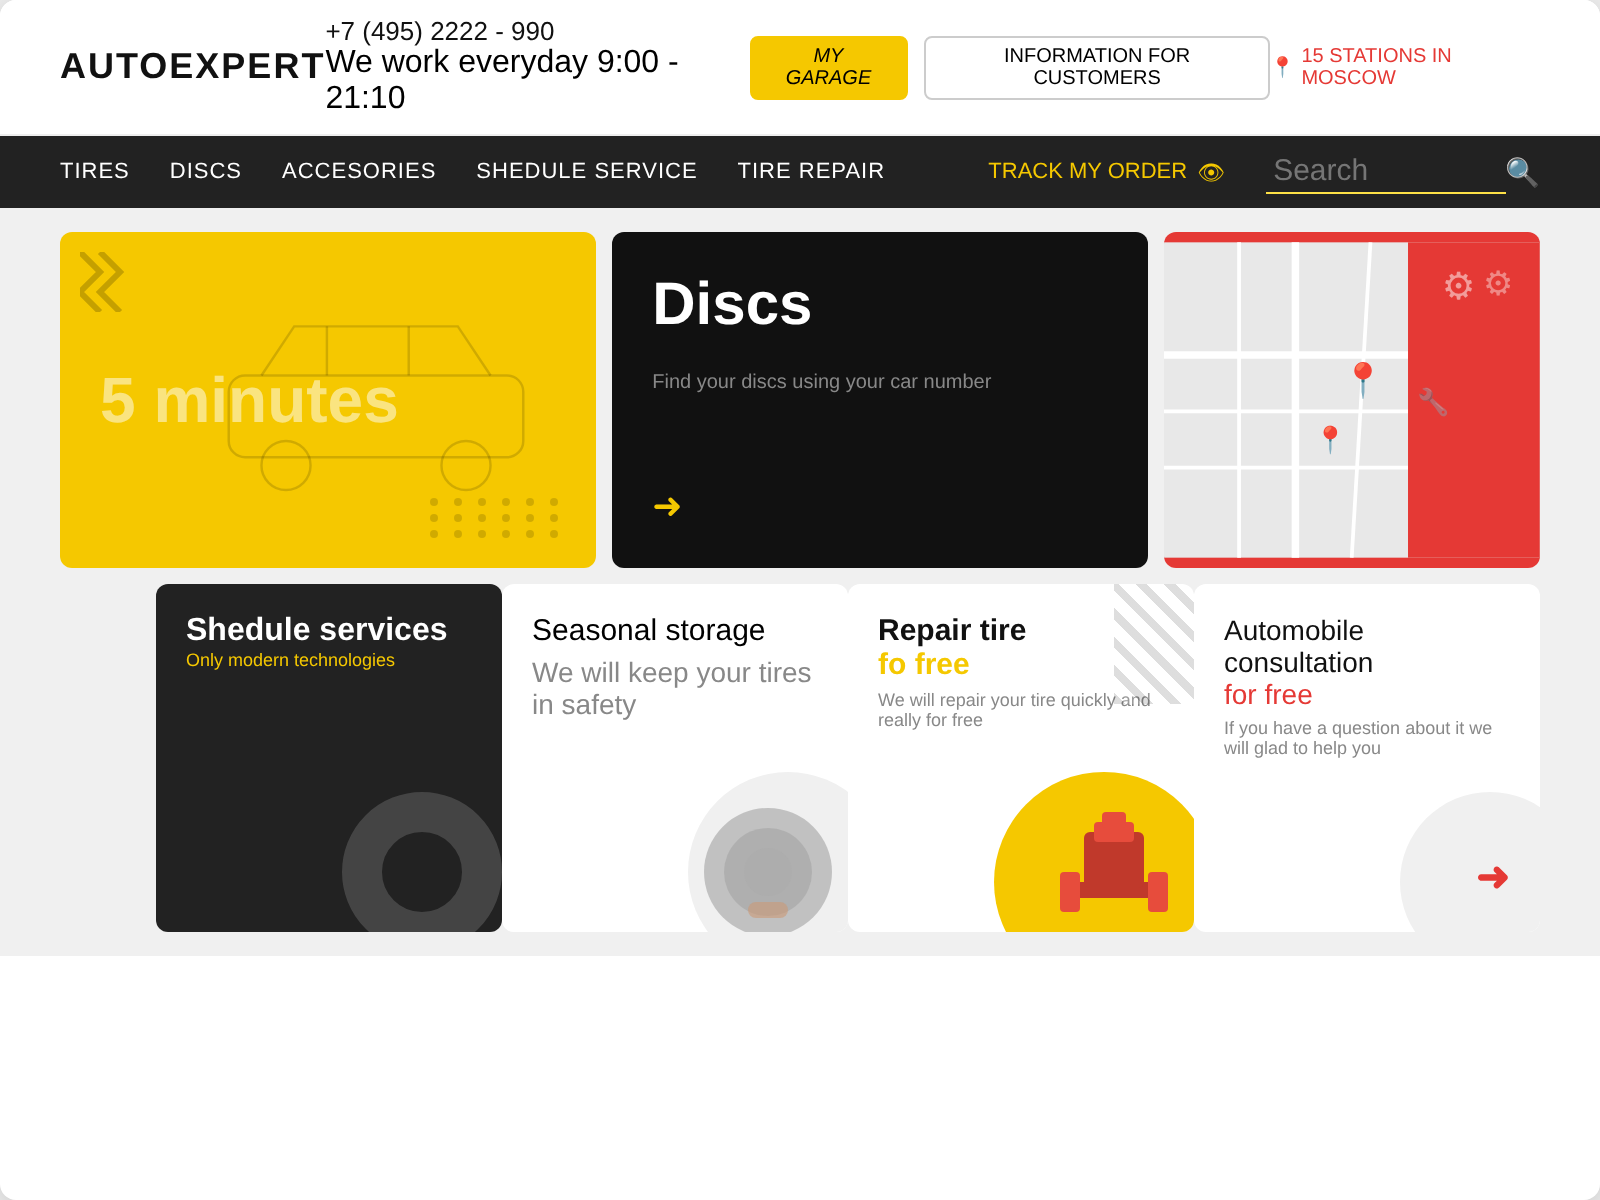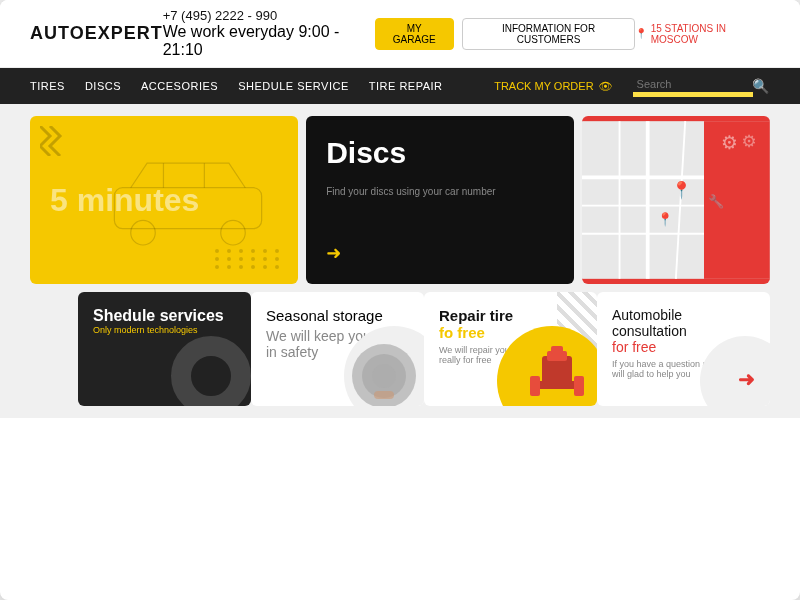--- a/index.html
+++ b/index.html
@@ -5,30 +5,30 @@
     * { box-sizing: border-box; margin: 0; padding: 0; }
     body { font-family: Arial, sans-serif; background: #f0f0f0; display: flex; justify-content: center; align-items: center; min-height: 100vh; }
     .browser-window { width: 800px; height: 600px; background: #fff; border-radius: 8px; overflow: hidden; box-shadow: 0 4px 20px rgba(0,0,0,0.2); }
 
     
     .header { background: #fff; padding: 8px 30px; display: flex; align-items: center; justify-content: space-between; border-bottom: 1px solid #eee; }
     .logo { font-size: 18px; font-weight: 900; letter-spacing: 1px; color: #111; }
     .header-phone { font-size: 13px; color: #111; }
     .header-btns { display: flex; gap: 8px; align-items: center; }
     .header-btn { border: 1px solid #ccc; border-radius: 4px; padding: 4px 10px; font-size: 10px; cursor: pointer; background: #fff; display: flex; align-items: center; gap: 4px; }
-    .header-btn.yellow { background: #f5c800; border-color: #f5c800; }
+    .header-btn.yellow { background: #f5c800; border-color: #f5c800; font-style: italic; }
     .location-text { font-size: 10px; color: #e53935; display: flex; align-items: center; gap: 3px; }
 
     
     .nav { background: #222; padding: 0 30px; display: flex; align-items: center; height: 36px; }
     .nav-items { display: flex; gap: 20px; }
     .nav-item { color: #fff; font-size: 11px; cursor: pointer; text-transform: uppercase; letter-spacing: 0.5px; }
     .nav-track { color: #f5c800; font-size: 11px; margin-left: auto; display: flex; align-items: center; gap: 5px; cursor: pointer; }
     .nav-search { margin-left: 20px; display: flex; align-items: center; }
-    .nav-search input { background: transparent; border: none; border-bottom: 5px solid #fde047; color: #fff; font-size: 11px; outline: none; width: 120px; padding: 2px 4px; }
+    .nav-search input { background: transparent; border: none; border-bottom: 1px solid #fde047; color: #fff; font-size: 15px; outline: none; width: 120px; padding: 2px 4px; }
     .search-icon-nav { color: #fff; font-size: 14px; cursor: pointer; }
 
     
     .main { padding: 12px 30px; background: #f0f0f0; }
 
     
     .banners-row { display: grid; grid-template-columns: 1fr 1fr 0.7fr; gap: 8px; height: 168px; }
 
     
     .banner-car { background: #f5c800; border-radius: 6px; position: relative; overflow: hidden; display: flex; flex-direction: column; justify-content: center; padding: 15px 20px; }
@@ -43,21 +43,21 @@
     .discs-title { font-size: 30px; font-weight: 900; color: #fff; }
     .discs-sub { font-size: 10px; color: #888; margin-top: 16px; }
     .discs-btn-row { display: flex; align-items: center; gap: 10px; }
     .arrow-yellow { color: #f5c800; font-size: 18px; }
     .find-btn { background: transparent; border: 1px solid #555; color: #fff; padding: 6px 16px; font-size: 10px; border-radius: 2px; cursor: pointer; }
 
     
     .banner-map { background: #e53935; border-radius: 6px; overflow: hidden; position: relative; }
 
     
-    .cards-row { display: grid; grid-template-columns: 1fr 1fr 1fr 1fr; gap: 0; height: 114px; margin-top: 8px; padding-left: 48px; }
+    .cards-row { display: grid; grid-template-columns: 1fr 1fr 1fr 1fr; gap: 0; height: 174px; margin-top: 8px; padding-left: 48px; }
 
     
     .card-schedule { background: #222; border-radius: 6px; padding: 15px; display: flex; flex-direction: column; justify-content: space-between; overflow: hidden; position: relative; }
     .card-schedule-title { font-size: 16px; font-weight: 900; color: #fff; }
     .card-schedule-sub { font-size: 9px; color: #f5c800; }
     .tire-bottom { position: absolute; bottom: -10px; right: 0; width: 80px; height: 80px; border-radius: 50%; border: 20px solid #444; }
 
     
     .card-seasonal { background: #fff; border-radius: 6px; padding: 15px; position: relative; overflow: hidden; }
     .card-seasonal-title { font-size: 15px; font-weight: 400; color: #000000; }

